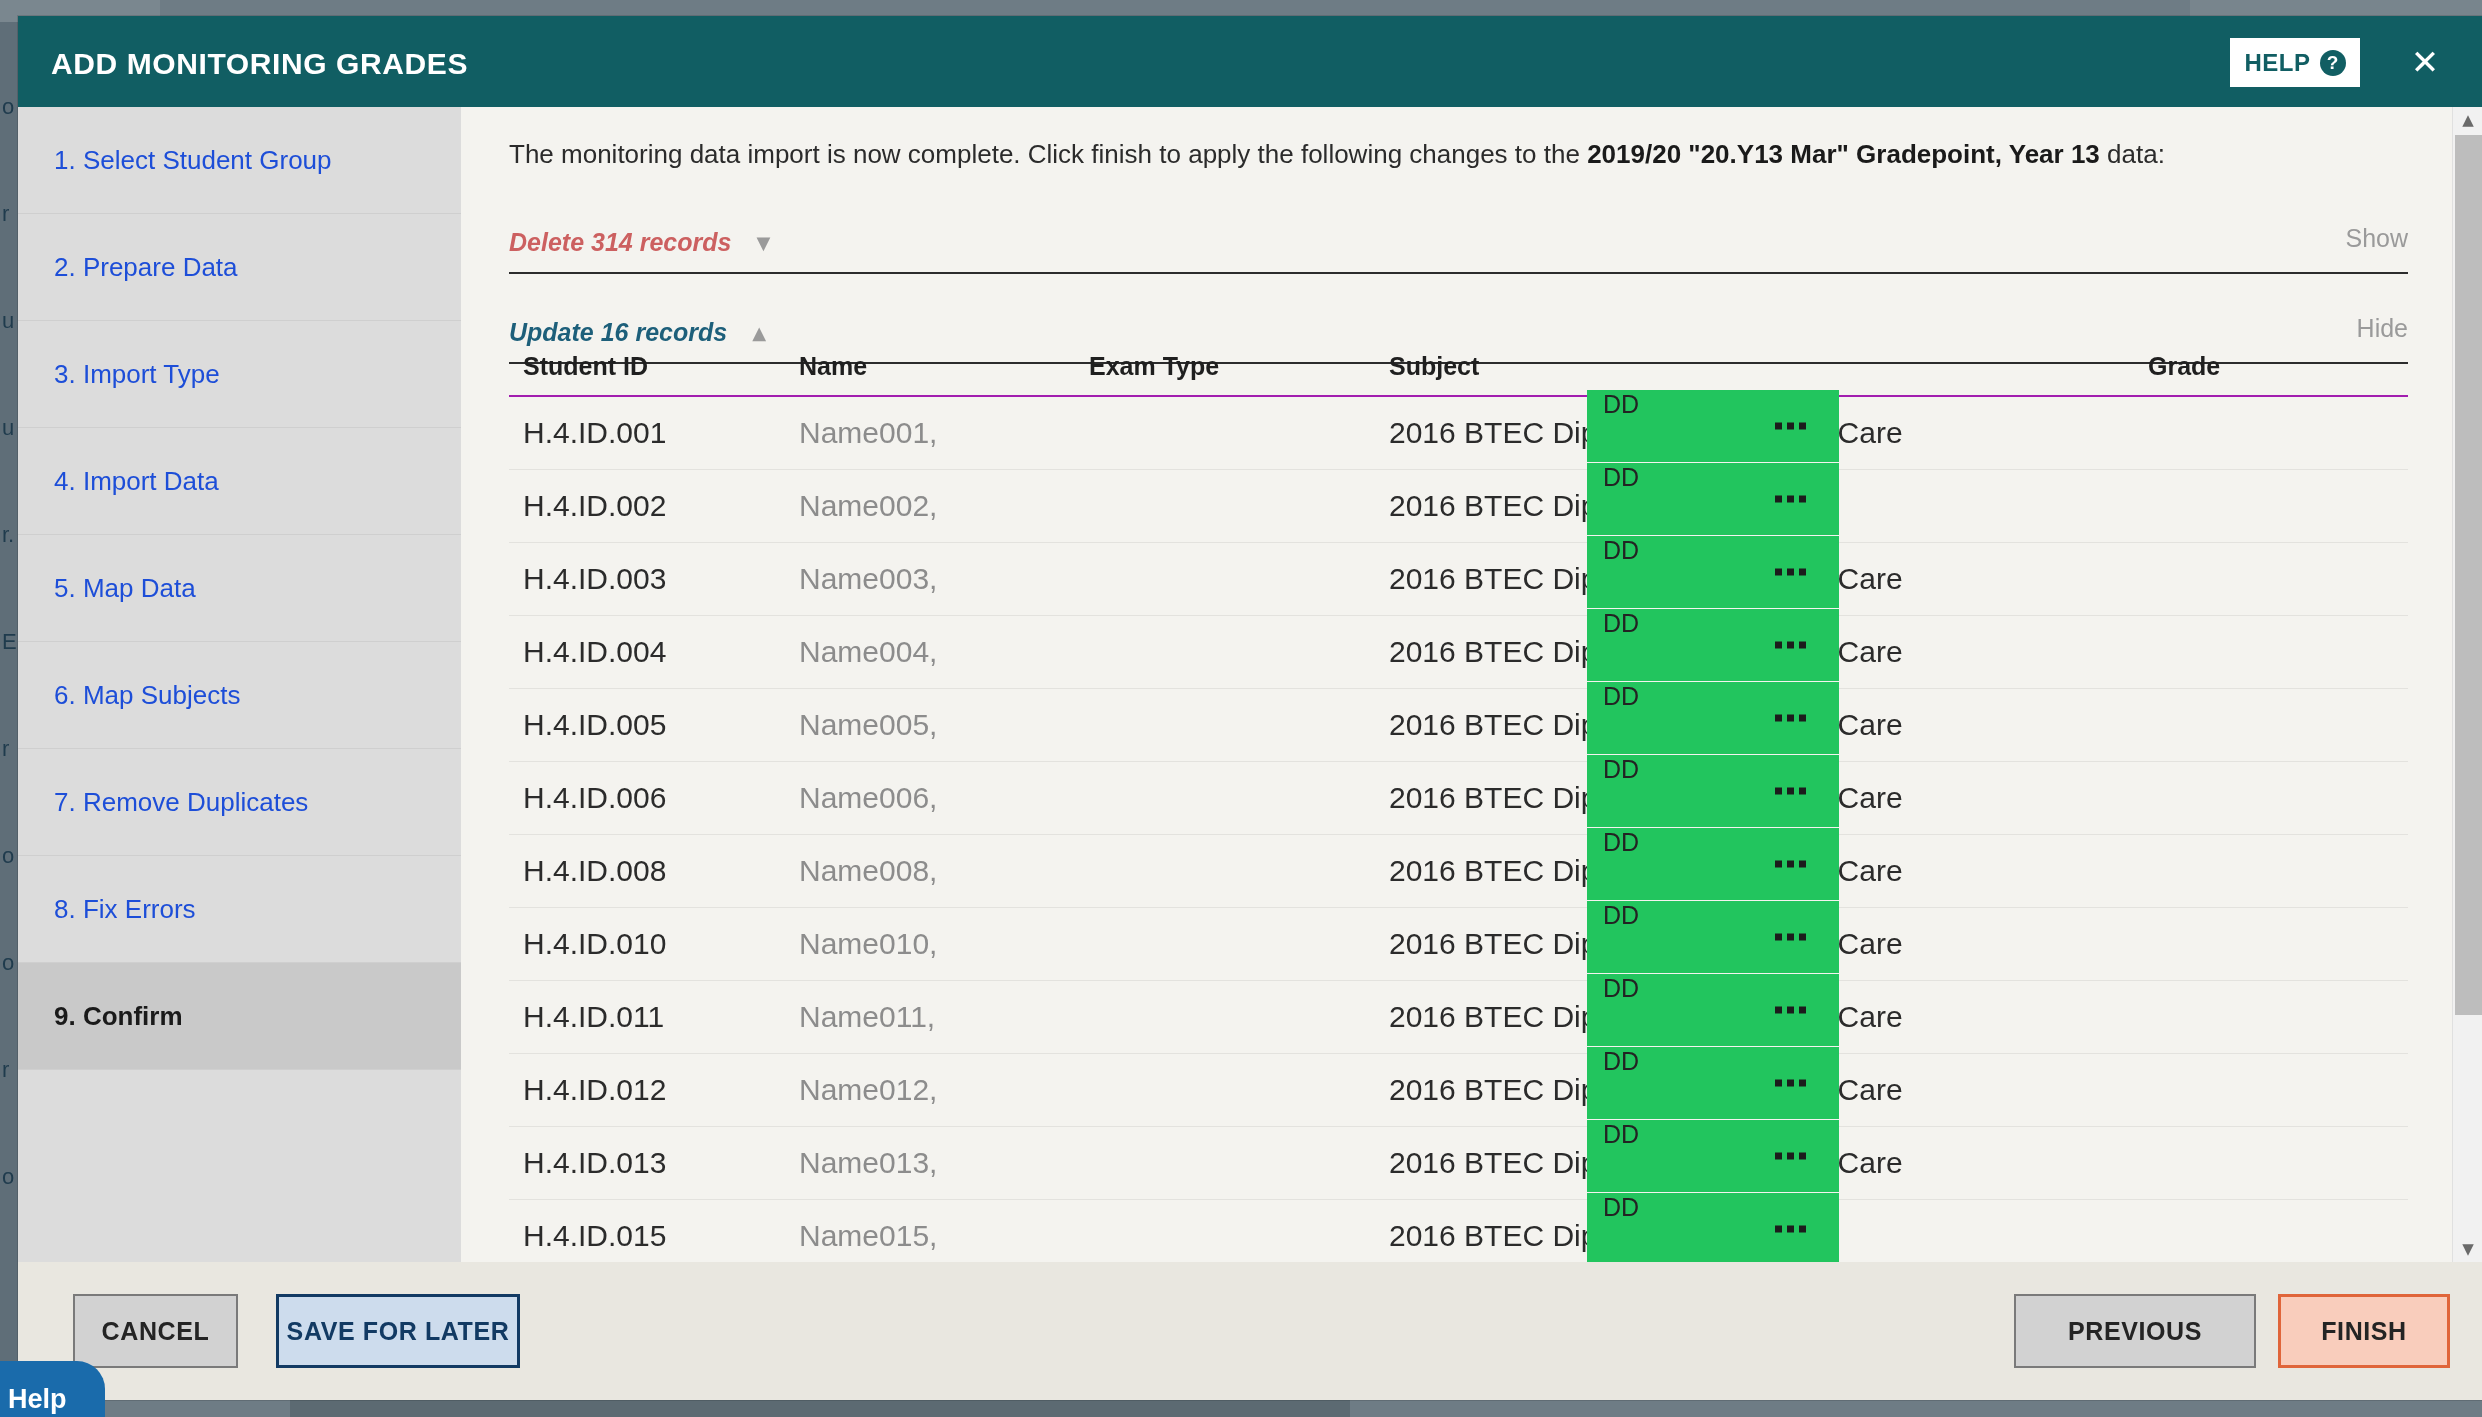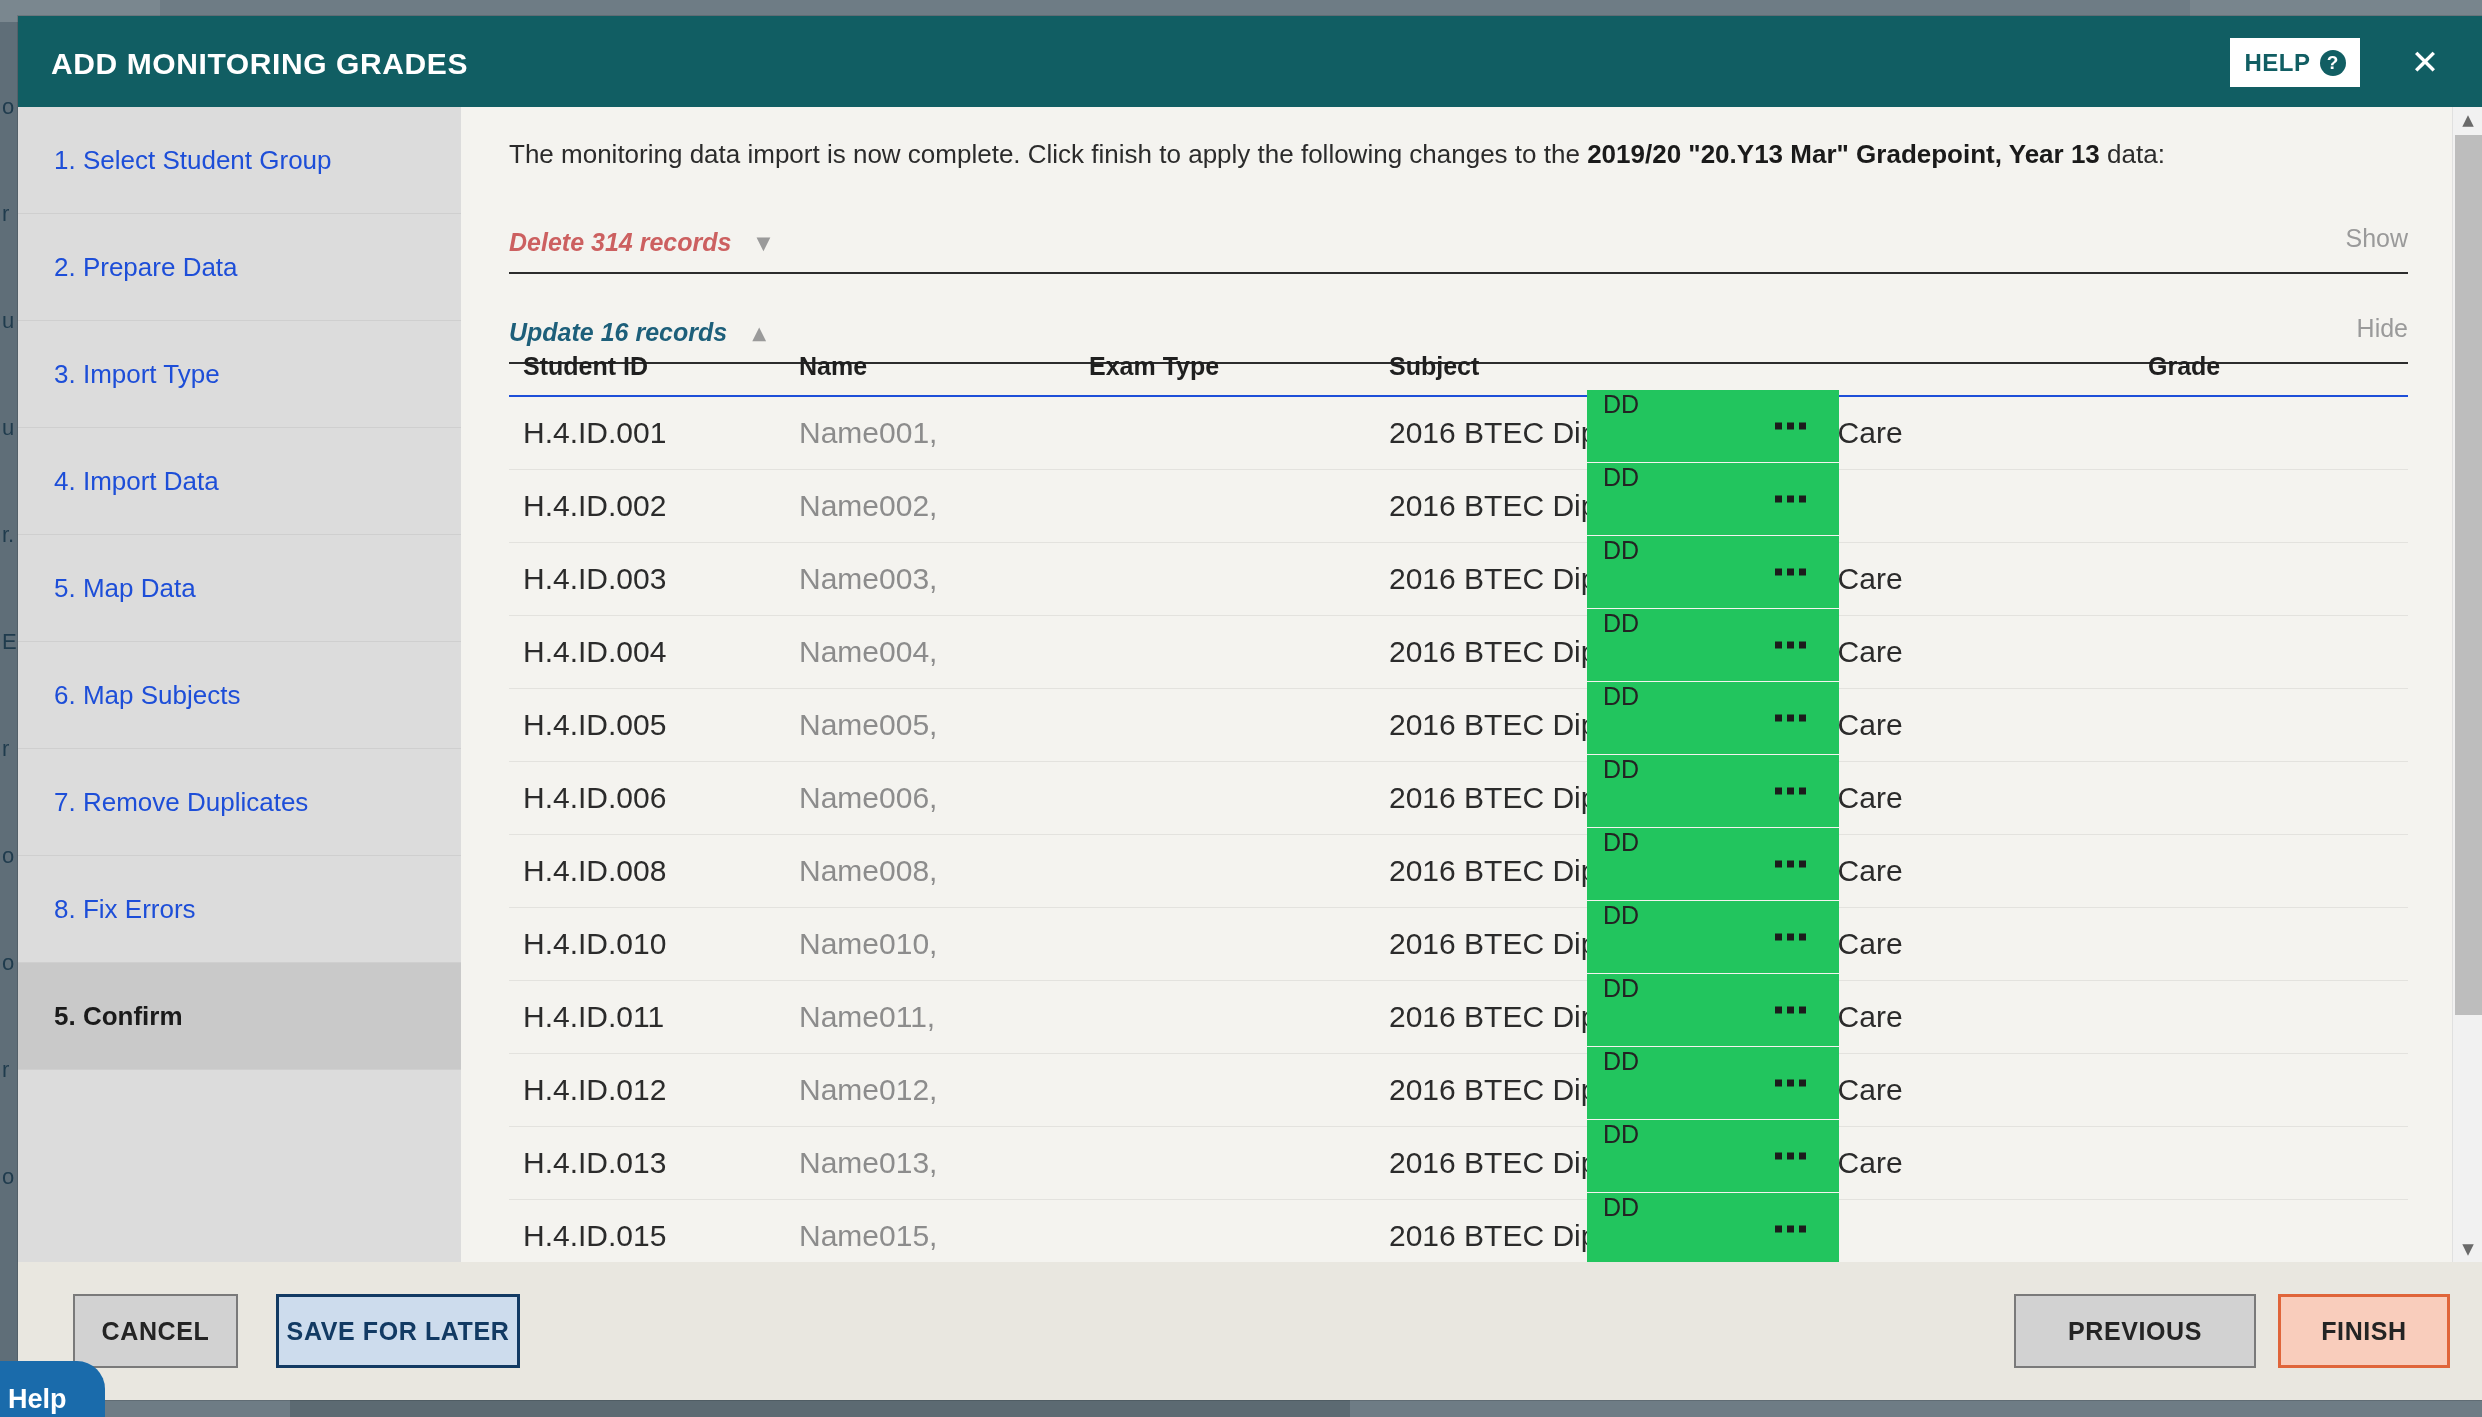--- a/index.html
+++ b/index.html
@@ -125,21 +125,21 @@
   .toggle-link {
     position: absolute; right: 0; top: 12px;
     font-size: 25px; color: #9a9a9a; cursor: pointer;
   }
   .rule { height: 2px; background: #2c2c2c; }
 
   
   #update-table { position: absolute; left: 48px; right: 74px; top: 230px; }
   .thead {
     display: flex; align-items: center; height: 60px;
-    border-bottom: 2px solid #1d4ed8;
+    border-bottom: 2px solid #a21caf;
   }
   .th { font-size: 25px; font-weight: bold; color: #1f1f1f; }
   .col-id      { width: 290px; padding-left: 14px; }
   .col-name    { width: 290px; }
   .col-exam    { width: 300px; }
   .col-subject { flex: 1; }
   .col-grade   { width: 276px; padding-left: 16px; }
 
   .trow {
     position: relative; display: flex; align-items: center; height: 73px;
@@ -279,21 +279,21 @@
         <div class="step">
           <span class="step-label">6. Map Subjects</span>
         </div>
         <div class="step">
           <span class="step-label">7. Remove Duplicates</span>
         </div>
         <div class="step">
           <span class="step-label">8. Fix Errors</span>
         </div>
         <div class="step active">
-          <span class="step-label">5. Confirm</span>
+          <span class="step-label">9. Confirm</span>
         </div>
       </div>
 
     <div id="main">
 
       <div id="intro-text">
         <span>The monitoring data import is now complete. Click finish to apply the following changes to the </span><b>2019/20 "20.Y13 Mar" Gradepoint, Year 13</b><span> data:</span>
       </div>
 
       <div class="section" style="top:105px;">

